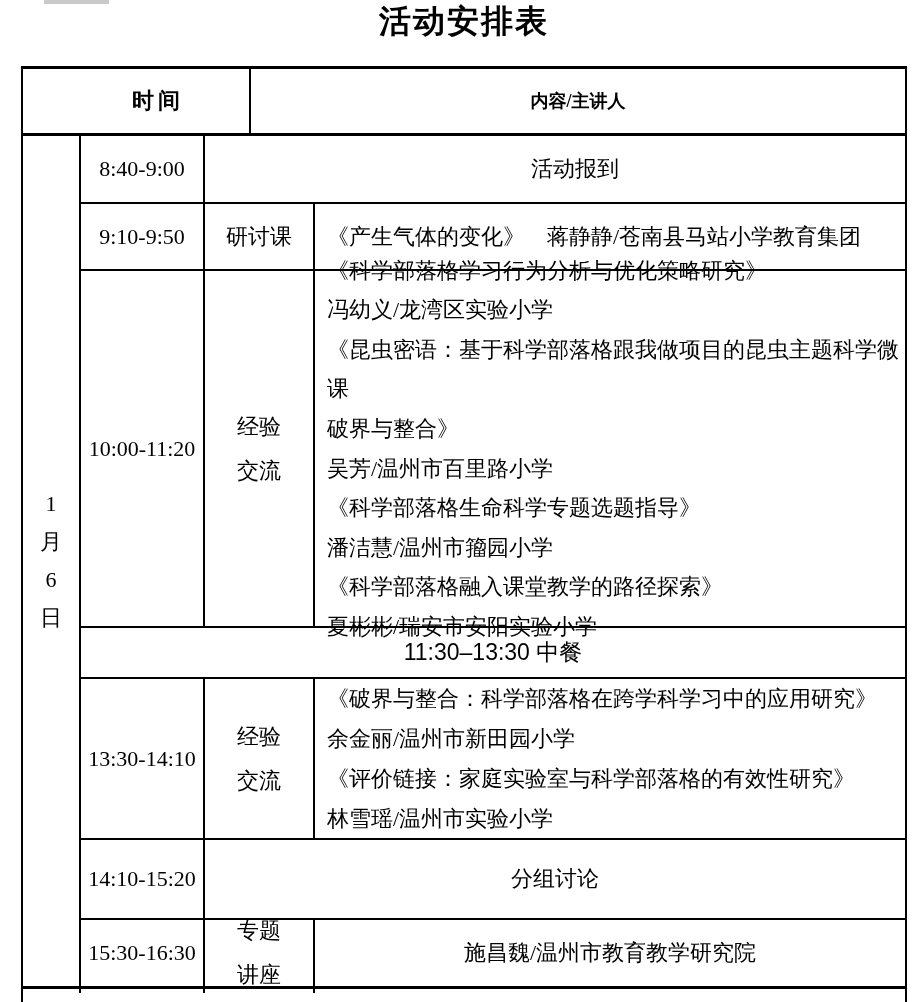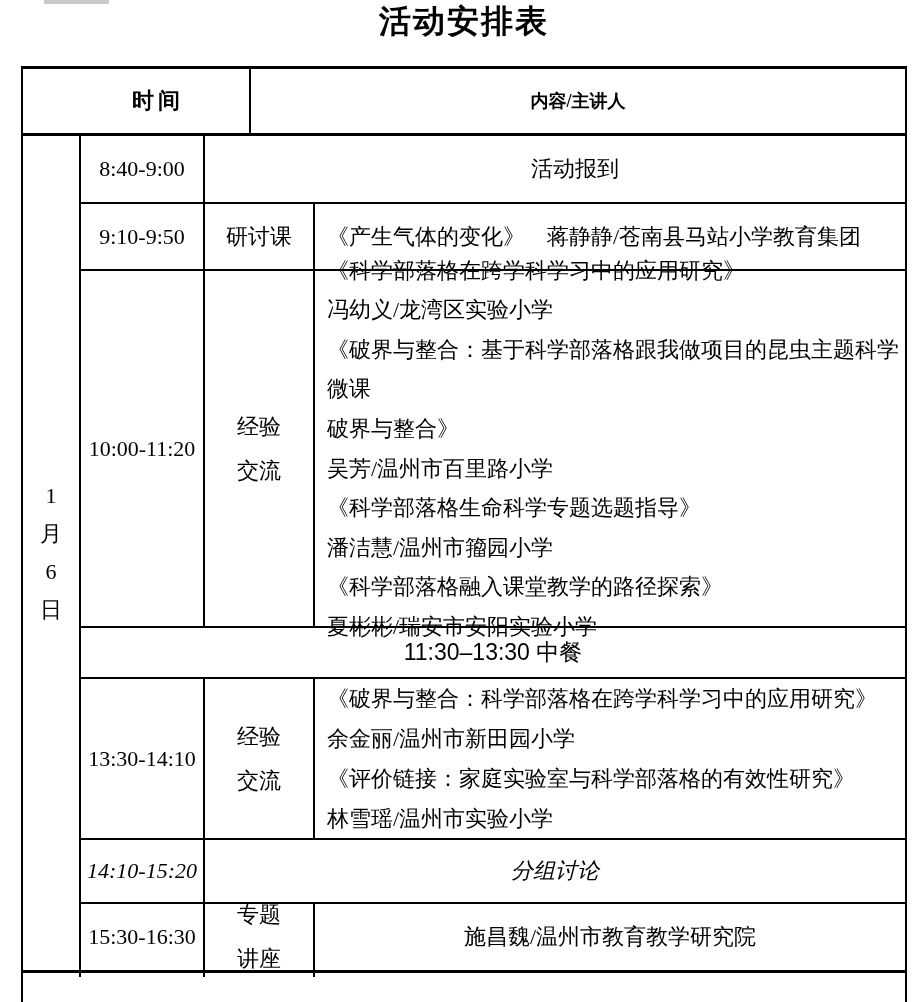--- a/index.html
+++ b/index.html
@@ -29,21 +29,21 @@
      display:flex;flex-direction:column;align-items:center;justify-content:center;
      font-size:22px;line-height:44px;flex:none;}
   .c{flex:1;min-width:0;box-sizing:border-box;}
   .c.center{display:flex;align-items:center;justify-content:center;font-size:22px;}
   .c.lines{display:flex;flex-direction:column;justify-content:center;
            padding-left:12px;font-size:22px;}
   .c.single{display:flex;align-items:center;padding-left:12px;font-size:22px;}
   .lunch{flex:1;display:flex;align-items:center;justify-content:center;
          font-family:"Liberation Sans","DejaVu Sans",sans-serif;font-size:23px;}
   .h-r1{height:66px;gap:40px;} .h-r2{height:67px;} .h-r3{height:357px;line-height:39.6px;}
-  .h-r4{height:51px;} .h-r5{height:161px;} .h-r6{height:64px;font-style:italic;} .h-r7{height:68px;}
+  .h-r4{height:51px;} .h-r5{height:161px;} .h-r6{height:80px;} .h-r7{height:68px;}
   .r3-lines{line-height:39.6px;} .r5-lines{line-height:40px;}
   .stub{height:7px;border-top:3px solid #000;display:flex;flex:none;box-sizing:border-box;}
   .stub .sd{width:58px;border-right:2px solid #000;box-sizing:border-box;}
   .stub .st{width:124px;border-right:2px solid #000;box-sizing:border-box;}
   .stub .ss{width:110px;border-right:2px solid #000;box-sizing:border-box;}
   .stub .sc{flex:1;}
 </style>
 </head>
 <body>
 
@@ -82,23 +82,23 @@
           <div class="c single">《产生气体的变化》　蒋静静/苍南县马站小学教育集团</div>
         </div>
 
         <div class="r h-r3">
           <div class="t">10:00-11:20</div>
           <div class="s">
             <span>经验</span>
             <span>交流</span>
           </div>
           <div class="c lines r3-lines">
-            <div>《科学部落格在跨学科学习中的应用研究》</div>
+            <div>《科学部落格学习行为分析与优化策略研究》</div>
             <div>冯幼义/龙湾区实验小学</div>
-            <div>《破界与整合：基于科学部落格跟我做项目的昆虫主题科学微课</div>
+            <div>《昆虫密语：基于科学部落格跟我做项目的昆虫主题科学微课</div>
             <div>破界与整合》</div>
             <div>吴芳/温州市百里路小学</div>
             <div>《科学部落格生命科学专题选题指导》</div>
             <div>潘洁慧/温州市籀园小学</div>
             <div>《科学部落格融入课堂教学的路径探索》</div>
             <div>夏彬彬/瑞安市安阳实验小学</div>
           </div>
         </div>
 
         <div class="r h-r4">

